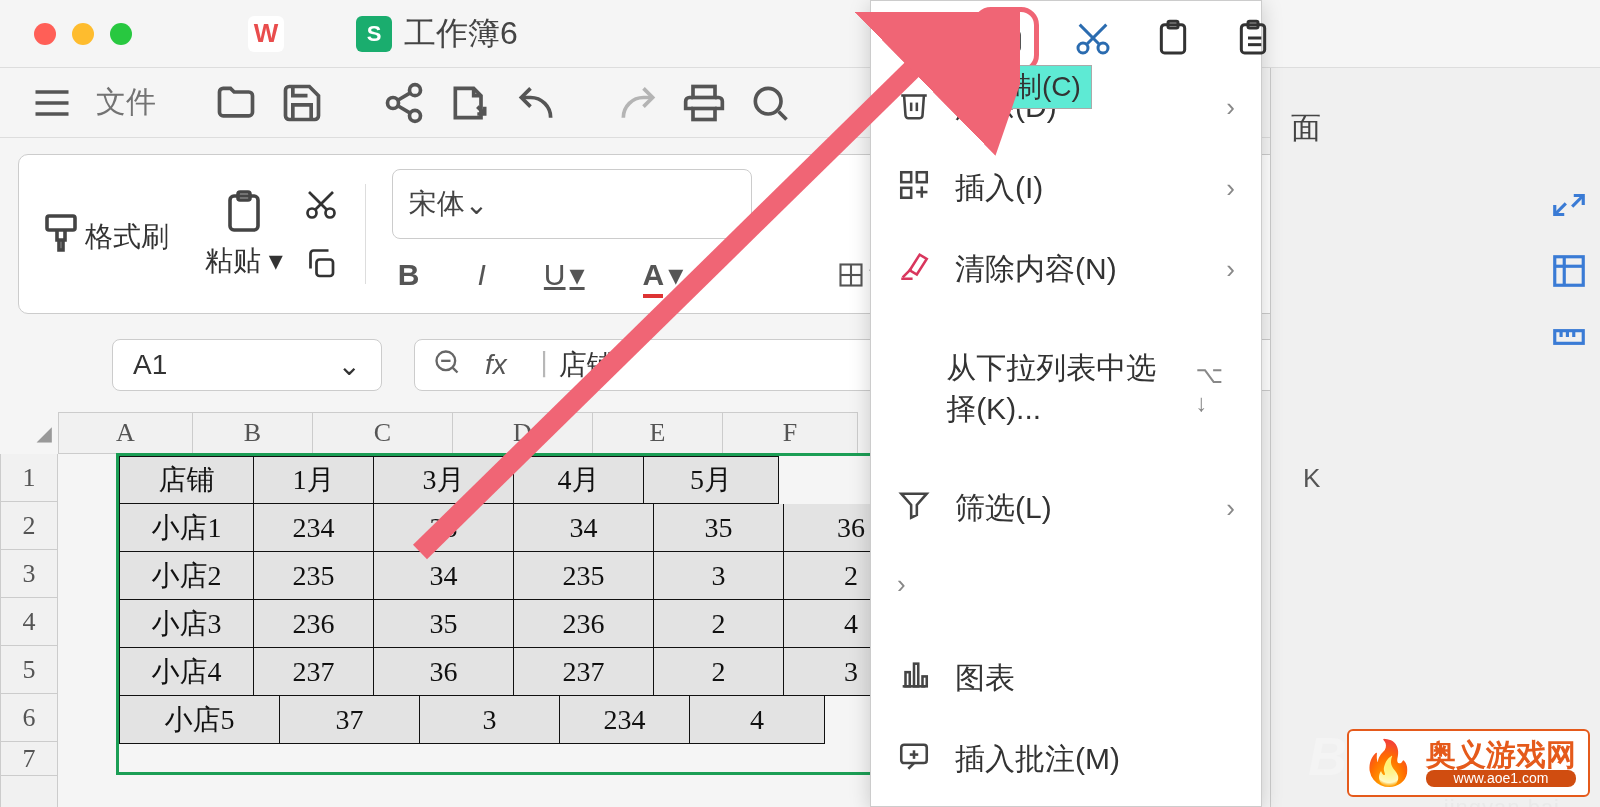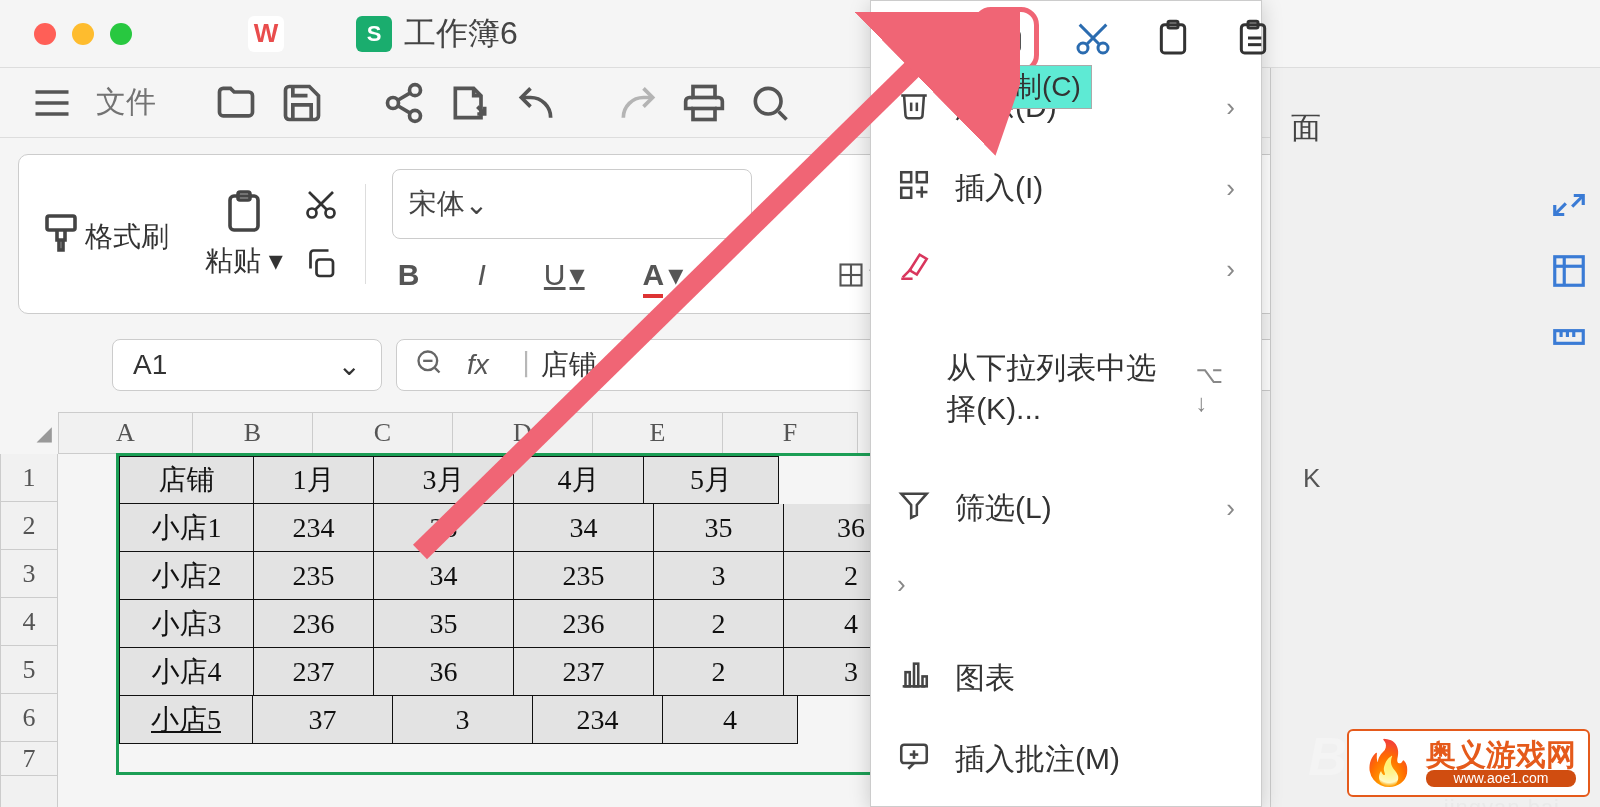--- a/index.html
+++ b/index.html
@@ -33,21 +33,21 @@
   .ribbon-label{font-size:28px;color:#333;margin-top:6px;}
   .paste-group{display:flex;flex-direction:row;gap:10px;align-items:center;}
   .vline{width:1px;background:#ddd;height:100px;align-self:center;margin:0 8px;}
   .font-box{display:flex;flex-direction:column;gap:18px;padding:14px 0 0 18px;}
   .font-select{width:360px;height:70px;border:1px solid #ccc;border-radius:8px;display:flex;align-items:center;padding:0 16px;font-size:28px;justify-content:flex-start;color:#444;}
   .fmt-row{display:flex;gap:58px;align-items:center;color:#555;font-size:30px; padding-left:6px;}
   .fmt-item{display:flex;align-items:center;gap:4px;}
   .fmt-item svg{width:28px;height:28px;}
   .ribbon .corner{position:absolute;right:8px;bottom:8px;color:#888;font-size:20px;}
   
-  .formula-row{display:flex;align-items:center;gap:14px;margin:22px 20px 0 112px;height:58px;}
+  .formula-row{display:flex;align-items:center;gap:32px;margin:22px 20px 0 112px;height:58px;}
   .name-box{width:270px;height:52px;border:1px solid #ccc;border-radius:8px;display:flex;align-items:center;justify-content:space-between;padding:0 20px;font-size:28px;background:#fff;}
   .fx-box{flex:1;height:52px;border:1px solid #ccc;border-radius:8px;background:#fff;display:flex;align-items:center;padding:0 18px;gap:24px;font-size:28px;color:#333;}
   .fx-icon{color:#666;}
   .fx-label{font-style:italic;color:#555;}
   
   .sheet-wrap{margin-top:18px;font-family:"SimSun","宋体",serif;}
   .col-headers{display:flex;height:42px; margin-left:58px;}
   .cornercell{width:58px;height:42px;display:flex;align-items:center;justify-content:flex-end;padding-right:6px;color:#999;font-size:20px; position:absolute; left:0;}
   .col-h{border:1px solid #ccc;border-left:none;text-align:center;display:flex;align-items:center;justify-content:center;color:#555;font-size:26px;background:#F1F1F1;}
   .col-h:first-child{border-left:1px solid #ccc;}
@@ -298,21 +298,21 @@
         </div>
         <div class="row">
           <div class="cell first" style="width: 135px;">小店4</div>
           <div class="cell" style="width: 120px;">237</div>
           <div class="cell" style="width: 140px;">36</div>
           <div class="cell" style="width: 140px;">237</div>
           <div class="cell" style="width: 130px;">2</div>
           <div class="cell" style="width: 135px;">3</div>
         </div>
         <div class="row">
-          <div class="cell first" style="width: 134px; text-decoration: underline;">小店5</div>
+          <div class="cell first" style="width: 161px;">小店5</div>
           <div class="cell" style="width: 140px;">37</div>
           <div class="cell" style="width: 140px;">3</div>
           <div class="cell" style="width: 130px;">234</div>
           <div class="cell" style="width: 135px;">4</div>
         </div>
       </div>
   </div>
   <div class="extra-row-h" style="position:absolute;left:0;"></div>
 </div>
 
@@ -371,20 +371,21 @@
         </div>
         <span class="chev">›</span>
       </div>
       <div class="ctx-item">
         <div class="lead">
           <span><svg viewBox="0 0 24 24" fill="none" stroke="#D9365D" stroke-width="1.8">
               <path d="M4 20l6-6"></path>
               <path d="M9 15l7-11 5 3-7 11z"></path>
               <path d="M3 21h8"></path>
             </svg></span>
+          <span>清除内容(N)</span>
         </div>
         <span class="chev">›</span>
       </div>
       <div class="ctx-sep"></div>
       <div class="ctx-item">
         <div class="lead">
           <span style="width: 34px;"></span>
           <span>从下拉列表中选择(K)...</span>
         </div>
         <span class="ctx-shortcut">⌥ ↓</span>

